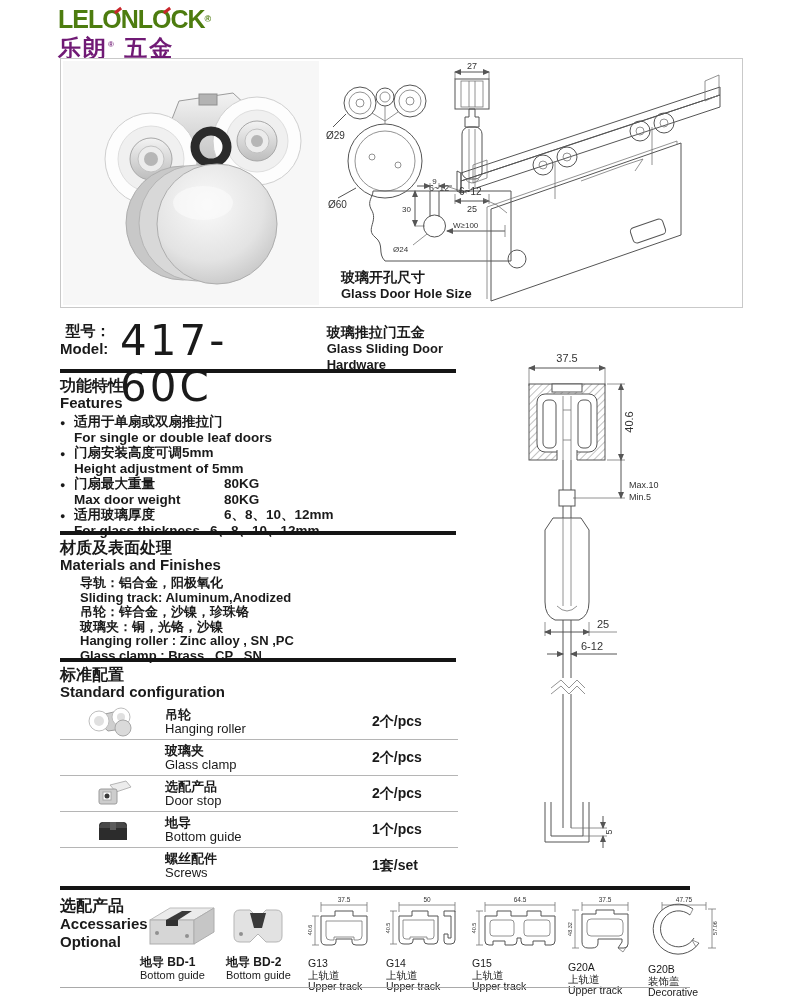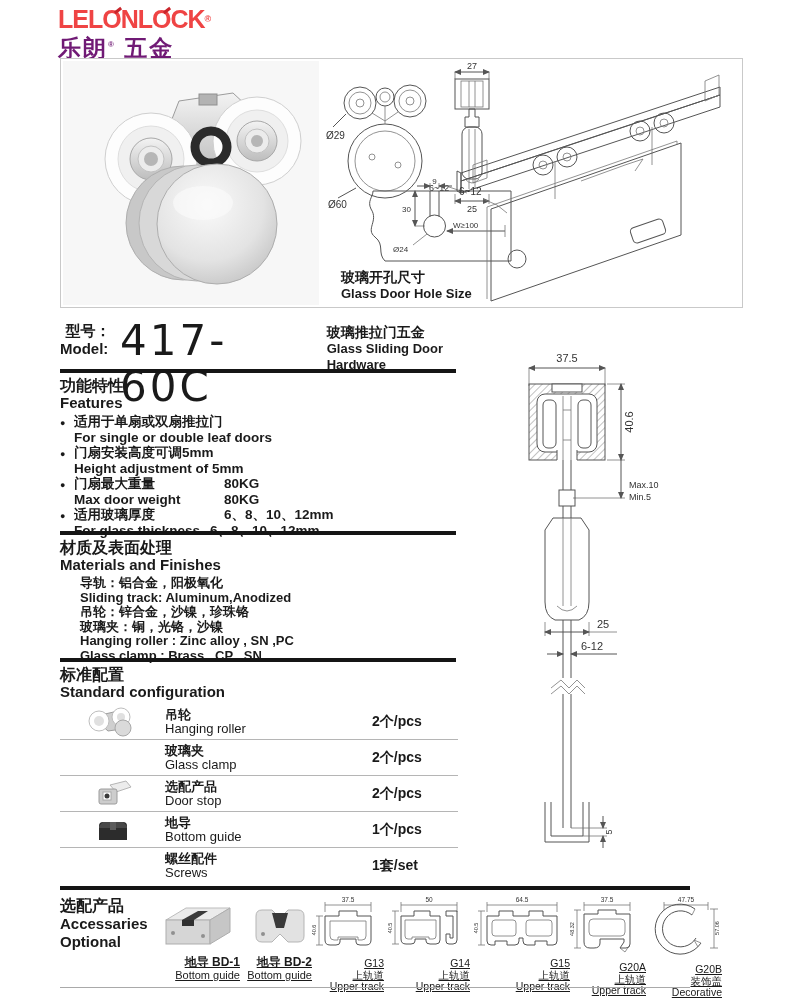--- a/index.html
+++ b/index.html
@@ -1,21 +1,21 @@
 <!DOCTYPE html>
 <html><head>
 <meta charset="utf-8">
 <style>
   * { margin:0; padding:0; box-sizing:border-box; }
   body { background:#fff; font-family:"Liberation Sans","DejaVu Sans",sans-serif; color:#1a1a1a; }
   #page { position:relative; width:800px; height:1000px; background:#fff; overflow:hidden; }
 
   
   .logo { position:absolute; left:58px; top:6px; }
-  .logo-en { font-weight:bold; font-size:25px; letter-spacing:-1px; color:#ef4444; line-height:26px; }
+  .logo-en { font-weight:bold; font-size:25px; letter-spacing:-1px; color:#4d7c0f; line-height:26px; }
   .logo-o { position:relative; display:inline-block; }
   .logo-o::after { content:""; position:absolute; top:3px; right:-1px; width:8px; height:3px;
                    background:#c9252b; transform:rotate(-38deg); }
   .logo-reg { font-size:9px; vertical-align:top; font-weight:bold; }
   .logo-cn { font-weight:bold; font-size:23px; color:#701a75; line-height:26px; letter-spacing:2px; }
   .logo-cn sup { font-size:8px; }
 
   
   .topbox { position:absolute; left:60px; top:58px; width:683px; height:250px; border:1px solid #c9c9c9; background:#fff; }
   .photo { position:absolute; left:2px; top:2px; }
@@ -69,21 +69,21 @@
   .std-qty { width:86px; font-size:14px; font-weight:bold; }
 
   
   .secdraw { position:absolute; left:505px; top:350px; }
 
   
   .acc { position:absolute; left:60px; top:894px; width:690px; height:92px; }
   .acc-title { position:absolute; left:0; top:2px; }
   .acc-title-cn { font-size:16px; font-weight:bold; line-height:19px; }
   .acc-title-en { font-size:15px; font-weight:bold; line-height:18px; }
-  .acc-item { position:absolute; text-align:right;text-decoration:underline; }
+  .acc-item { position:absolute; text-align:left; }
   .acc-photo-cn { font-size:12px; font-weight:bold; line-height:13px; margin-top:2px; }
   .acc-photo-en { font-size:11px; line-height:12px; }
   .acc-code { font-size:10.5px; line-height:11.5px; }
   .acc-cn   { font-size:10.5px; line-height:11.5px; }
   .acc-en   { font-size:10.5px; line-height:11.5px; }
 </style>
 </head>
 <body>
 
 <div id="page">

